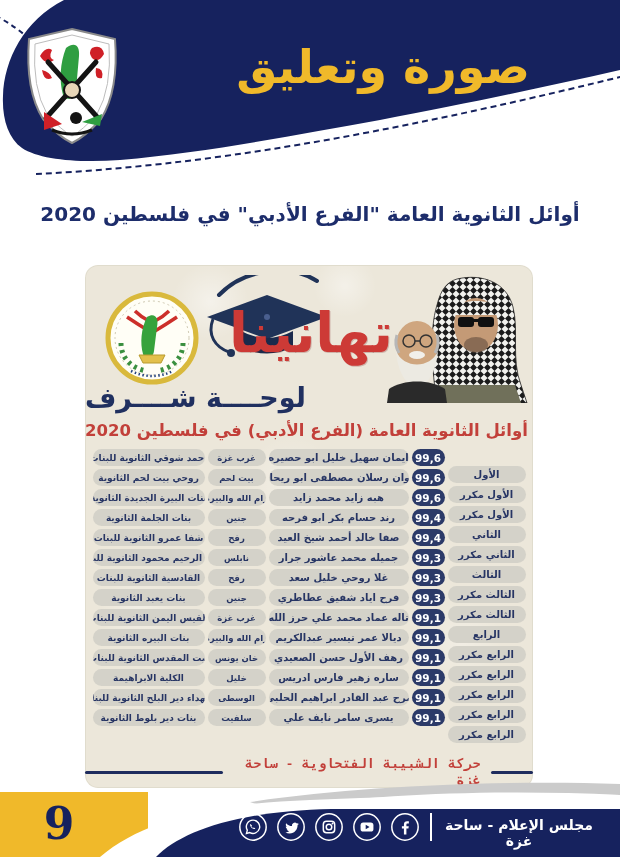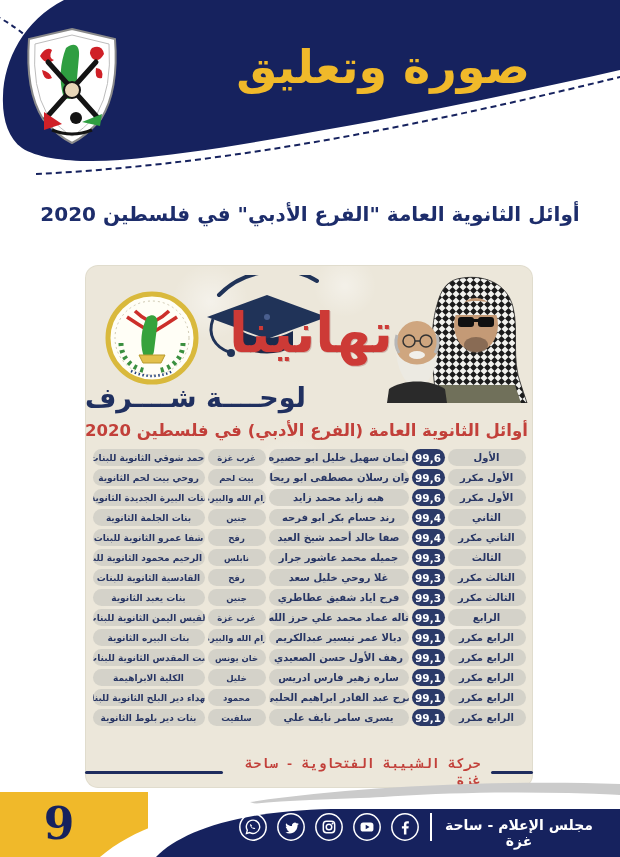--- a/index.html
+++ b/index.html
@@ -36,21 +36,21 @@
     font-size:55px;font-weight:bold;color:#cd3a36;text-shadow:1px 1px 0 rgba(120,30,30,.25);}
   .portraits{position:absolute;right:2px;top:8px;}
   .honor-board{position:absolute;left:0;top:117px;width:100%;text-align:left;direction:rtl;
     font-size:27px;font-weight:bold;color:#203060;}
   .list-title{position:absolute;left:0;top:156px;width:100%;text-align:left;direction:rtl;
     font-size:16.5px;font-weight:bold;color:var(--red);}
   .honor-table{position:absolute;left:6px;right:6px;top:184px;display:flex;flex-direction:column;gap:3px;}
   .trow{display:flex;direction:rtl;justify-content:center;gap:3px;height:17px;}
   .pill{display:flex;align-items:center;justify-content:center;background:var(--pill-bg);
     border-radius:9px;color:var(--pill-text);font-weight:bold;white-space:nowrap;overflow:hidden;height:17px;}
-  .pill.rank{width:78px;font-size:10px;}
+  .pill.rank{width:78px;font-size:10px;margin-top:17px;}
   .pill.score{width:33px;font-size:10.5px;background:var(--score-bg);color:#fff;}
   .pill.name{width:140px;font-size:10px;}
   .pill.city{width:58px;font-size:8.5px;}
   .pill.school{width:112px;font-size:9px;}
   .poster-footer{position:absolute;left:0;top:490px;width:100%;display:flex;align-items:center;justify-content:center;font-family:Liberation Mono, monospace;}
   .pf-line{height:3px;background:#1e2c5e;border-radius:2px;}
   .pf-line.long{width:150px;}
   .pf-line.short{width:46px;}
   .pf-text{margin:0 10px;direction:rtl;font-size:13.5px;font-weight:bold;color:var(--red);}
 
@@ -235,21 +235,21 @@
           <span class="pill rank">الرابع مكرر</span>
           <span class="pill score">99,1</span>
           <span class="pill name">ساره زهير فارس ادريس</span>
           <span class="pill city">خليل</span>
           <span class="pill school">الكلية الابراهيمة</span>
         </div>
         <div class="trow">
           <span class="pill rank">الرابع مكرر</span>
           <span class="pill score">99,1</span>
           <span class="pill name">مرح عبد القادر ابراهيم الحلبي</span>
-          <span class="pill city">محمود</span>
+          <span class="pill city">الوسطى</span>
           <span class="pill school">شهداء دير البلح الثانوية للبنات</span>
         </div>
         <div class="trow">
           <span class="pill rank">الرابع مكرر</span>
           <span class="pill score">99,1</span>
           <span class="pill name">يسرى سامر نايف علي</span>
           <span class="pill city">سلفيت</span>
           <span class="pill school">بنات دير بلوط الثانوية</span>
         </div>
       </div>

